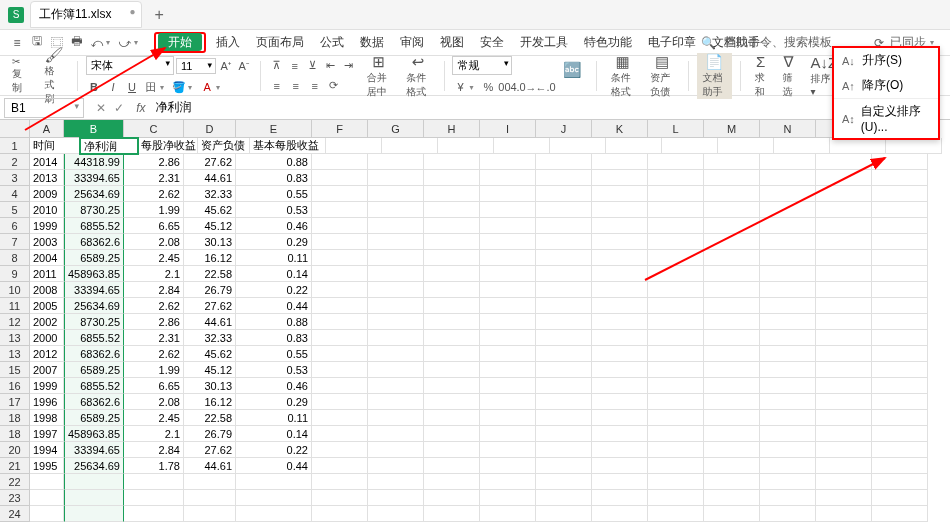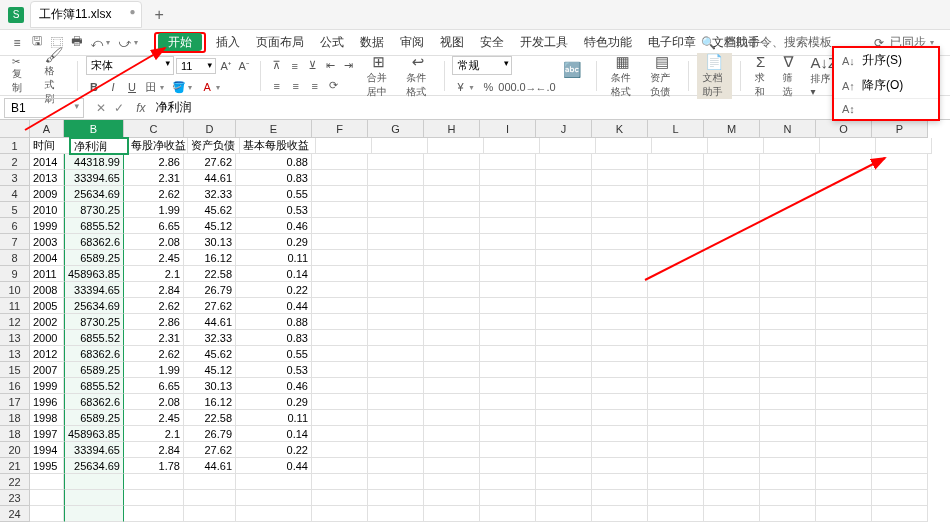--- a/index.html
+++ b/index.html
@@ -164,21 +164,21 @@
   </div>
   <div class="ribbon-sep"></div>
   <div class="font-row">
     <div class="font-row-top">
       <span class="font-select" style="width:60px"><span>常规</span><span style="position:absolute;right:3px;font-size:9px">▾</span></span>
     </div>
     <div class="font-row-bot">
       <span class="font-btn">¥</span>
         <span class="menu-dd">▾</span>
       <span class="font-btn">%</span>
-      <span class="font-btn">000</span>
+      <span class="font-btn">004</span>
       <span class="font-btn">.0→</span>
       <span class="font-btn">←.0</span>
     </div>
   </div>
   <div class="ribbon-item">
     <span class="ri-icon">🔤</span>
     <span>&nbsp;</span>
   </div>
   <div class="ribbon-sep"></div>
   <div class="ribbon-item">
@@ -224,20 +224,21 @@
     <div class="sort-menu-item">
       <span class="sort-menu-icon">A↓</span>
       <span>升序(S)</span>
     </div>
     <div class="sort-menu-item">
       <span class="sort-menu-icon">A↑</span>
       <span>降序(O)</span>
     </div>
     <div class="sort-menu-item sort-border-top">
       <span class="sort-menu-icon">A↕</span>
+      <span>自定义排序(U)...</span>
     </div>
   </div>
 </div>
 
 <div class="formula-bar">
   <div class="name-box"><span>B1</span></div>
   <div class="fx-icons">
     <span>✕</span>
     <span>✓</span>
   </div>
@@ -290,21 +291,21 @@
           <div class="row-h">18</div>
           <div class="row-h">18</div>
           <div class="row-h">20</div>
           <div class="row-h">21</div>
           <div class="row-h">22</div>
           <div class="row-h">23</div>
           <div class="row-h">24</div>
         </div>
       <div class="cells" id="cells">
           <div class="row">
-            <div class="cell" style="width: 40px;">时间</div>
+            <div class="cell" style="width: 50px;">时间</div>
             <div class="cell col-selected active-cell" style="width: 60px;">净利润</div>
             <div class="cell" style="width: 60px;">每股净收益</div>
             <div class="cell" style="width: 52px;">资产负债</div>
             <div class="cell" style="width: 76px;">基本每股收益</div>
             <div class="cell" style="width: 56px;"></div>
             <div class="cell" style="width: 56px;"></div>
             <div class="cell" style="width: 56px;"></div>
             <div class="cell" style="width: 56px;"></div>
             <div class="cell" style="width: 56px;"></div>
             <div class="cell" style="width: 56px;"></div>

